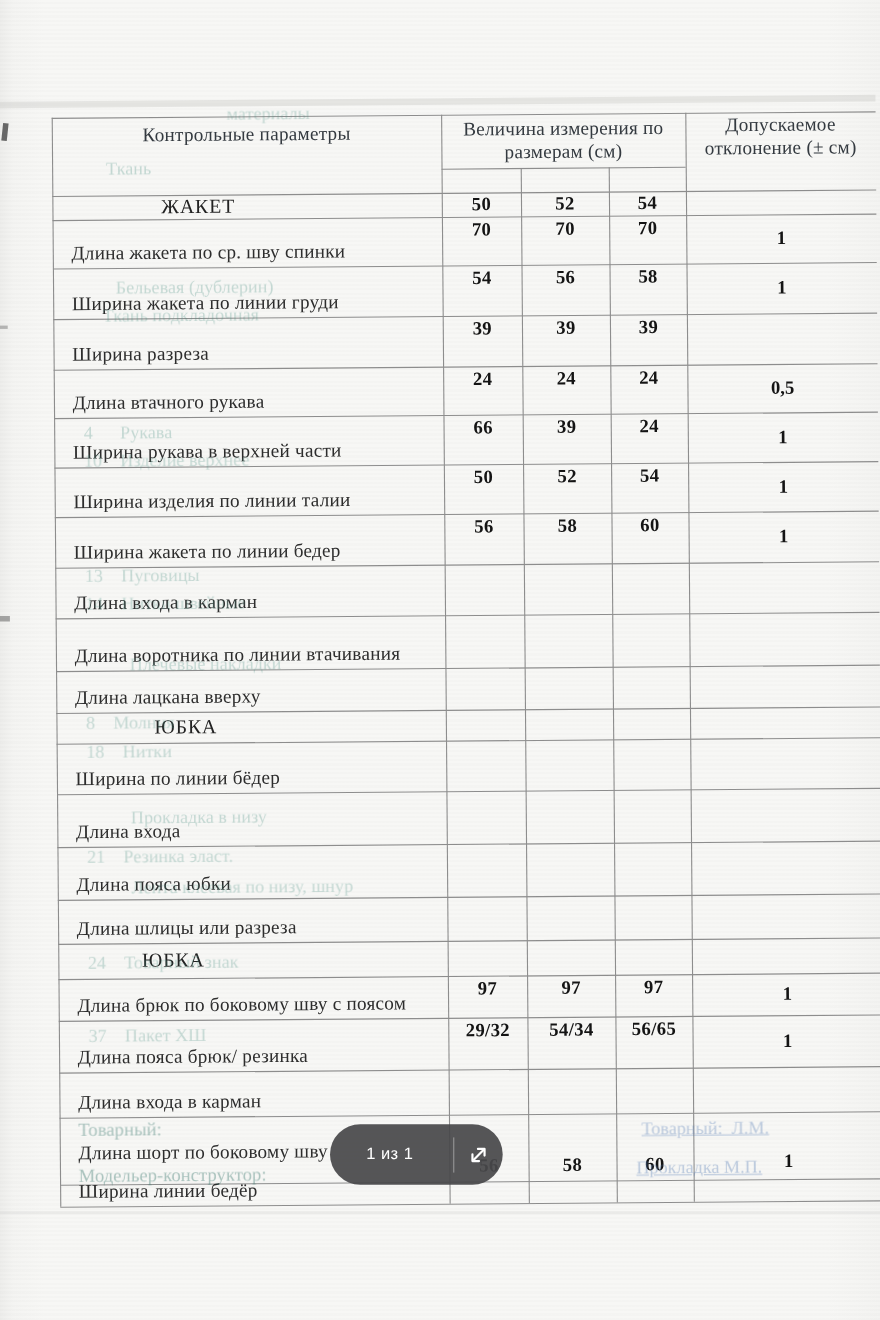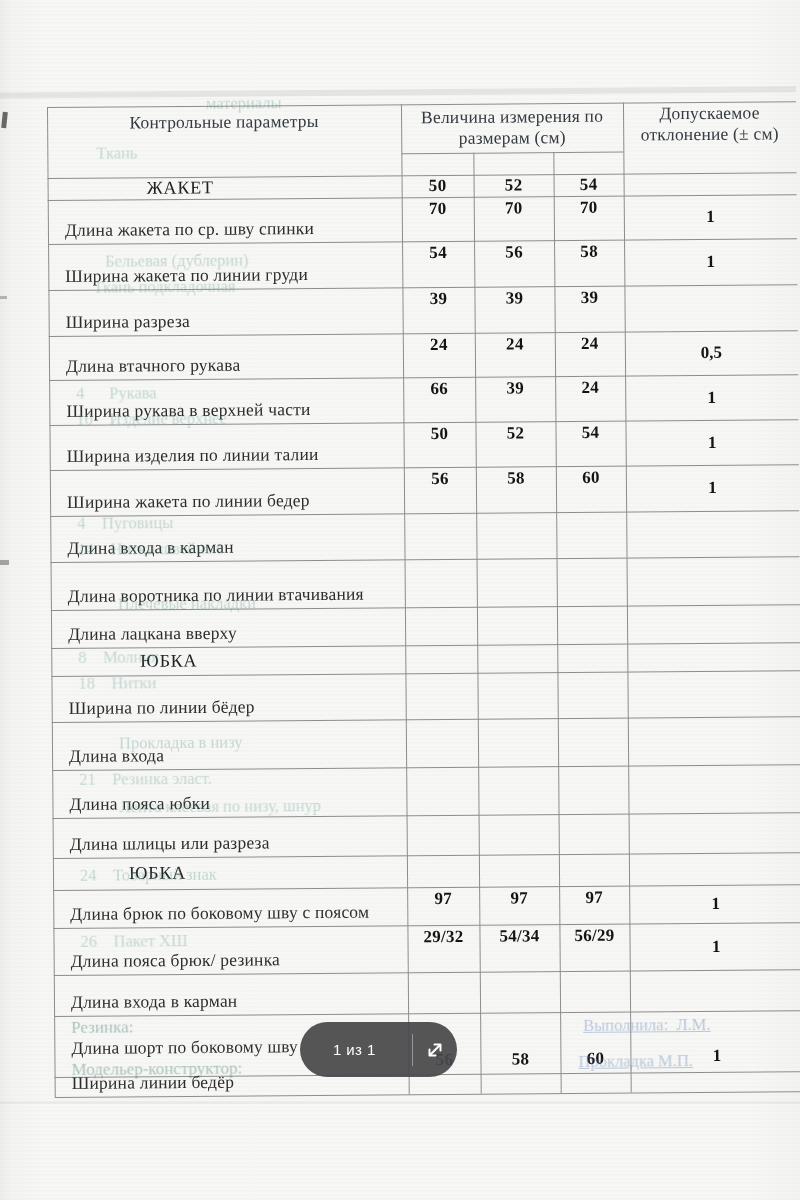--- a/index.html
+++ b/index.html
@@ -194,21 +194,21 @@
         <span class="lbl">Длина брюк по  боковому шву с поясом</span>
         <span class="val" style="left: 354px; width: 72px;">97</span>
         <span class="val" style="left: 426px; width: 80px;">97</span>
         <span class="val" style="left: 506px; width: 70px;">97</span>
         <span class="dev">1</span>
       </div>
       <div class="row" style="top: 928px; height: 47px;">
         <span class="lbl">Длина пояса брюк/ резинка</span>
         <span class="val" style="left: 354px; width: 72px;">29/32</span>
         <span class="val" style="left: 426px; width: 80px;">54/34</span>
-        <span class="val" style="left: 506px; width: 70px;">56/29</span>
+        <span class="val" style="left: 506px; width: 70px;">56/65</span>
         <span class="dev">1</span>
       </div>
       <div class="row" style="top: 975px; height: 41px;">
         <span class="lbl">Длина входа в карман</span>
       </div>
       <div class="row" style="top: 1016px; height: 61px;">
         <span class="lbl" style="bottom: auto; top: 22px;">Длина шорт по боковому шву</span>
         <span class="val" style="left: 354px; width: 72px; top: auto; bottom: 4px;">56</span>
         <span class="val" style="left: 426px; width: 80px; top: auto; bottom: 4px;">58</span>
         <span class="val" style="left: 506px; width: 70px; top: auto; bottom: 4px;">60</span>
@@ -218,33 +218,33 @@
         <span class="lbl">Ширина линии бедёр</span>
       </div>
     </div>
   <div id="ghosts">
       <span class="ghost g-teal" style="left: 210px; top: 95px;">материалы</span>
       <span class="ghost g-teal" style="left: 100px; top: 144px;">Ткань</span>
       <span class="ghost g-teal" style="left: 108px; top: 252px;">Бельевая (дублерин)</span>
       <span class="ghost g-teal" style="left: 96px; top: 278px;">Ткань подкладочная</span>
       <span class="ghost g-teal" style="left: 78px; top: 384px;">4      Рукава</span>
       <span class="ghost g-teal" style="left: 78px; top: 410px;">10    Изделие верхнее</span>
-      <span class="ghost g-teal" style="left: 78px; top: 514px;">4    Пуговицы</span>
+      <span class="ghost g-teal" style="left: 78px; top: 514px;">13    Пуговицы</span>
       <span class="ghost g-teal" style="left: 78px; top: 540px;">14    Нитки швейные</span>
       <span class="ghost g-teal" style="left: 118px; top: 595px;">Плечевые накладки</span>
       <span class="ghost g-teal" style="left: 78px; top: 648px;">8    Молния</span>
       <span class="ghost g-teal" style="left: 78px; top: 674px;">18    Нитки</span>
       <span class="ghost g-teal" style="left: 118px; top: 734px;">Прокладка в низу</span>
       <span class="ghost g-teal" style="left: 78px; top: 770px;">21    Резинка эласт.</span>
       <span class="ghost g-teal" style="left: 118px; top: 798px;">Лента клеевая по низу, шнур</span>
       <span class="ghost g-teal" style="left: 78px; top: 866px;">24    Товарный знак</span>
-      <span class="ghost g-teal" style="left: 78px; top: 932px;">26    Пакет ХШ</span>
-      <span class="ghost g-label" style="left: 68px; top: 1018px;">Резинка:</span>
+      <span class="ghost g-teal" style="left: 78px; top: 932px;">37    Пакет ХШ</span>
+      <span class="ghost g-label" style="left: 68px; top: 1018px;">Товарный:</span>
       <span class="ghost g-label" style="left: 68px; top: 1060px;">Модельер-конструктор:</span>
-      <span class="ghost g-blue" style="left: 580px; top: 1020px;">Выполнила:  Л.М.</span>
+      <span class="ghost g-blue" style="left: 580px; top: 1020px;">Товарный:  Л.М.</span>
       <span class="ghost g-blue" style="left: 575px; top: 1056px;">Прокладка М.П.</span>
     </div>
 </div>
 
 <div class="artifact" style="left:2px;top:112px;width:5px;height:16px;background:#3a3a3a;opacity:.75;transform:rotate(6deg);"></div>
 <div class="artifact" style="left:0;top:296px;width:7px;height:3px;background:#777;opacity:.5;"></div>
 <div class="artifact" style="left:0;top:560px;width:9px;height:5px;background:#555;opacity:.5;"></div>
 <div class="edge-band" style="top:1101px;height:3px;opacity:.55;"></div>
 
 <div class="pill">

